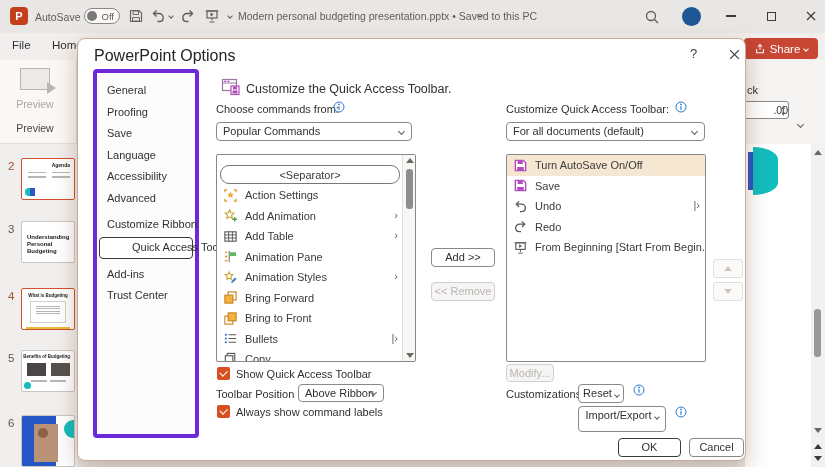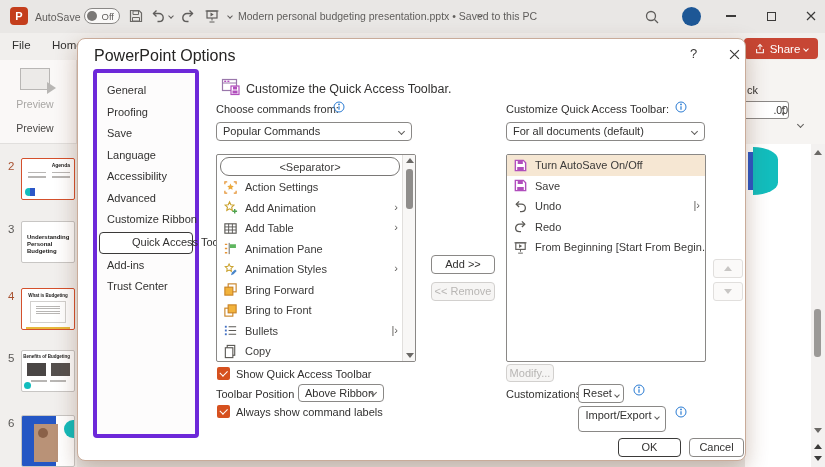--- a/index.html
+++ b/index.html
@@ -53,34 +53,34 @@
   .scr-thumb { position:absolute; left:3px; width:7px; border-radius:3px; background:#9b9997; }
 
   
   #dialog { position:absolute; left:77px; top:38px; width:669px; height:423px; background:#fff; border:1px solid #c4a austin; border:1px solid #c9ab99; border-radius:8px; box-shadow:0 8px 22px rgba(100,50,20,.30); }
   .dlg-title { position:absolute; left:16px; top:8px; font-size:16px; color:#252423; }
   .dlg-help { position:absolute; left:612px; top:7px; font-size:13px; color:#3b3a39; }
   .dlg-close { position:absolute; left:646px; top:5px; width:20px; height:20px; display:flex; align-items:center; justify-content:center; }
 
   #nav { position:absolute; left:15px; top:30px; width:106px; height:369px; background:#fdfcfc; border:4px solid #6d28d9; border-radius:4px; padding-top:7px; }
   .nav-item { height:21.5px; line-height:21.5px; padding-left:10px; font-size:11px; color:#323130; white-space:nowrap; }
-  .nav-item.gap { }
+  .nav-item.gap { margin-top:5px; }
   .nav-item.selected { background:#fff; border:1.6px solid #3b3a39; border-radius:4px; margin:1px 2px; height:22px; line-height:19px;padding-left:32px; }
 
   .qat-hdr-ic { position:absolute; left:143px; top:38px; }
   .qat-hdr-title { position:absolute; left:168px; top:43px; font-size:12.5px; color:#323130; }
   .fld-lbl { position:absolute; font-size:11px; color:#323130; }
   .info-ic { display:inline-block; vertical-align:-2px; margin-left:3px; }
   .dropdown { position:absolute; height:19px; background:#fff; border:1px solid #8a8886; border-radius:4px; font-size:11px; color:#323130; line-height:17px; padding-left:6px; }
   .dropdown .chv { position:absolute; right:7px; top:6px; }
 
   .cmd-list { position:absolute; top:115px; width:200px; height:208px; background:#fff; border:1px solid #8a8886; border-radius:2px; overflow:hidden; }
   .cmd-row { position:relative; height:20.5px; display:flex; align-items:center; padding-left:6px; font-size:11px; color:#3b3a39; white-space:nowrap; }
   .cmd-row .cmd-icon { width:15px; height:15px; margin-right:7px; flex:none; }
-  .cmd-row.sep { justify-content:center; border:1px solid #7a7876; border-radius:9px; margin:2px 3px 1px 3px; height:19px; padding-left:0; }
+  .cmd-row.sep { justify-content:center; border:1px solid #7a7876; border-radius:9px; margin:10px 3px 1px 3px; height:19px; padding-left:0; }
   .cmd-row.hilite { background:#f6e7d3; }
   .cmd-sub { position:absolute; right:5px; top:3px; color:#5f5d5b; font-size:11px; }
   .list-scroll { position:absolute; right:0; top:0; width:13px; height:100%; background:#f8f7f6; border-left:1px solid #e1dfdd; }
   .list-scroll .thumb { position:absolute; left:3px; top:14px; width:7px; height:40px; background:#8f8d8b; border-radius:3px; }
 
   .btn { position:absolute; background:#fff; border:1px solid #8a8886; border-radius:4px; font-size:11px; color:#323130; text-align:center; }
   .btn.disabled { background:#f6f5f4; border-color:#d2d0ce; color:#b8b6b4; }
   .mini-btn { position:absolute; width:30px; height:19px; background:#fbfaf9; border:1px solid #e1dfdd; border-radius:3px; display:flex; align-items:center; justify-content:center; }
   .mini-tri-up { width:0; height:0; border-left:4px solid transparent; border-right:4px solid transparent; border-bottom:5px solid #c8c6c4; }
   .mini-tri-dn { width:0; height:0; border-left:4px solid transparent; border-right:4px solid transparent; border-top:5px solid #c8c6c4; }
@@ -360,21 +360,21 @@
         <div class="cmd-row">
           <span class="cmd-icon"><svg width="15" height="15" viewBox="0 0 16 16">
               <rect x="4.5" y="1.5" width="8" height="10.5" fill="#fff" stroke="#5b5955" stroke-width="1.2"></rect>
               <rect x="2.5" y="4" width="8" height="10.5" fill="#fff" stroke="#5b5955" stroke-width="1.2"></rect>
             </svg></span>
           <span>Copy</span>
         </div>
       </div>
     </div>
 
-  <div class="btn" style="left:353px;top:216px;width:64px;height:19px;line-height:17px">Add &gt;&gt;</div>
+  <div class="btn" style="left:353px;top:209px;width:64px;height:19px;line-height:17px">Add &gt;&gt;</div>
   <div class="btn disabled" style="left:353px;top:243px;width:64px;height:19px;line-height:17px">&lt;&lt; Remove</div>
 
   <div class="cmd-list" style="left:428px" id="rightList">
       <div class="cmd-row hilite">
         <span class="cmd-icon"><svg width="15" height="15" viewBox="0 0 16 16">
             <path d="M2.5 2.5h8.5l2.5 2.5v8.5H2.5z" fill="#fff" stroke="#b14ebc" stroke-width="1.5"></path>
             <path d="M5 3h5.5v3.5H5z" fill="#b14ebc"></path>
             <path d="M4.5 9.5h7V13h-7z" fill="#b14ebc"></path>
           </svg></span>
         <span>Turn AutoSave On/Off</span>

